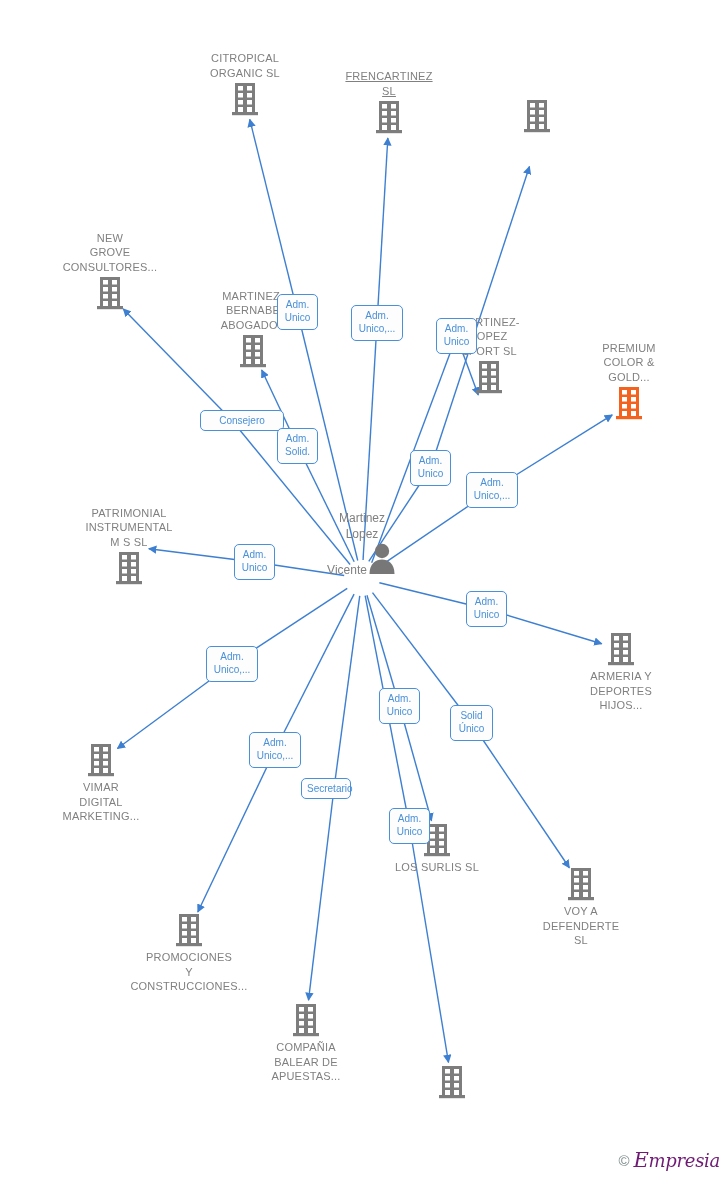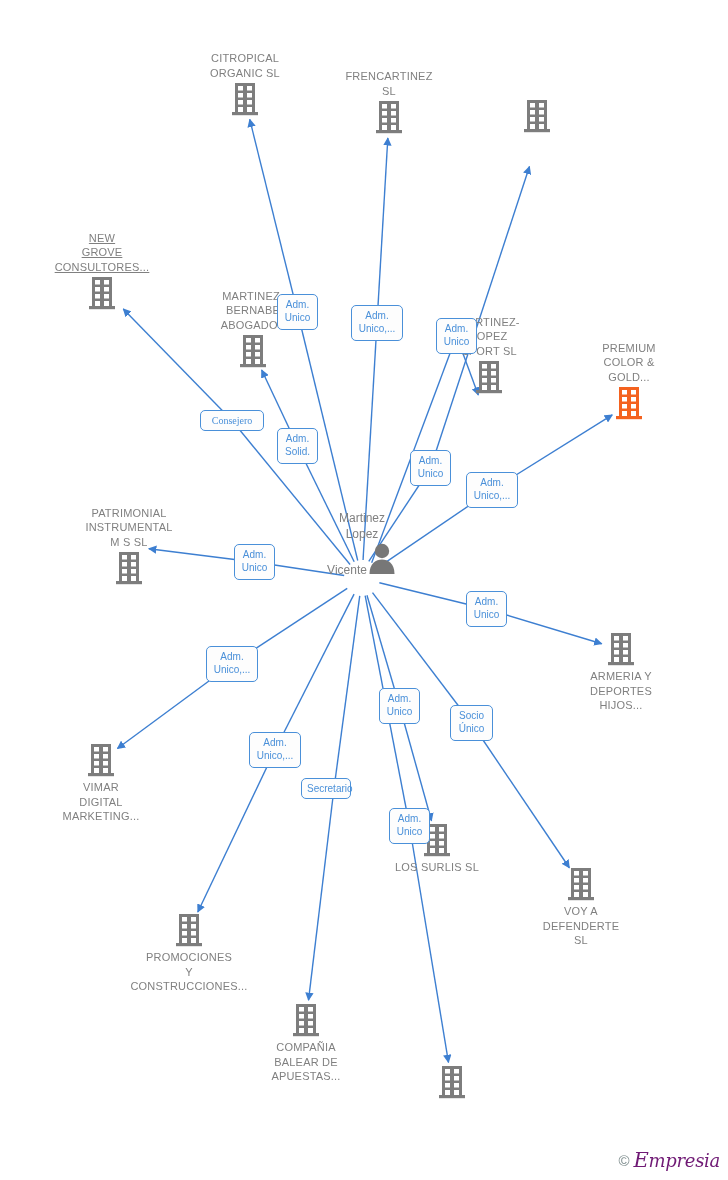--- a/index.html
+++ b/index.html
@@ -151,21 +151,21 @@
             <rect x="17" y="4" width="5" height="4.5" fill="#fff"></rect>
             <rect x="8" y="11" width="5" height="4.5" fill="#fff"></rect>
             <rect x="17" y="11" width="5" height="4.5" fill="#fff"></rect>
             <rect x="8" y="18" width="5" height="4.5" fill="#fff"></rect>
             <rect x="17" y="18" width="5" height="4.5" fill="#fff"></rect>
             <rect x="8" y="25" width="5" height="5" fill="#fff"></rect>
             <rect x="17" y="25" width="5" height="5" fill="#fff"></rect>
             <rect x="2" y="30" width="26" height="3.2" fill="#7d7d7d"></rect>
           </svg></span>
       </div>
-      <div class="node label-above" style="left: 389px; top: 69px;">
+      <div class="node label-above" style="left: 389px; top: 69px; text-decoration: underline;">
         <span class="node-label" style="white-space: pre-line;">FRENCARTINEZ
 SL</span>
         <span class="ico"><svg width="30" height="34" viewBox="0 0 30 34" aria-hidden="true">
             <rect x="5" y="1" width="20" height="29" fill="#7d7d7d"></rect>
             <rect x="8" y="4" width="5" height="4.5" fill="#fff"></rect>
             <rect x="17" y="4" width="5" height="4.5" fill="#fff"></rect>
             <rect x="8" y="11" width="5" height="4.5" fill="#fff"></rect>
             <rect x="17" y="11" width="5" height="4.5" fill="#fff"></rect>
             <rect x="8" y="18" width="5" height="4.5" fill="#fff"></rect>
             <rect x="17" y="18" width="5" height="4.5" fill="#fff"></rect>
@@ -181,21 +181,21 @@
             <rect x="17" y="4" width="5" height="4.5" fill="#fff"></rect>
             <rect x="8" y="11" width="5" height="4.5" fill="#fff"></rect>
             <rect x="17" y="11" width="5" height="4.5" fill="#fff"></rect>
             <rect x="8" y="18" width="5" height="4.5" fill="#fff"></rect>
             <rect x="17" y="18" width="5" height="4.5" fill="#fff"></rect>
             <rect x="8" y="25" width="5" height="5" fill="#fff"></rect>
             <rect x="17" y="25" width="5" height="5" fill="#fff"></rect>
             <rect x="2" y="30" width="26" height="3.2" fill="#7d7d7d"></rect>
           </svg></span>
       </div>
-      <div class="node label-above" style="left: 102px; top: 230.5px; text-decoration: underline;">
+      <div class="node label-above" style="left: 110px; top: 230.5px;">
         <span class="node-label" style="white-space: pre-line;">NEW
 GROVE
 CONSULTORES...</span>
         <span class="ico"><svg width="30" height="34" viewBox="0 0 30 34" aria-hidden="true">
             <rect x="5" y="1" width="20" height="29" fill="#7d7d7d"></rect>
             <rect x="8" y="4" width="5" height="4.5" fill="#fff"></rect>
             <rect x="17" y="4" width="5" height="4.5" fill="#fff"></rect>
             <rect x="8" y="11" width="5" height="4.5" fill="#fff"></rect>
             <rect x="17" y="11" width="5" height="4.5" fill="#fff"></rect>
             <rect x="8" y="18" width="5" height="4.5" fill="#fff"></rect>
@@ -383,21 +383,21 @@
             <rect x="8" y="18" width="5" height="4.5" fill="#fff"></rect>
             <rect x="17" y="18" width="5" height="4.5" fill="#fff"></rect>
             <rect x="8" y="25" width="5" height="5" fill="#fff"></rect>
             <rect x="17" y="25" width="5" height="5" fill="#fff"></rect>
             <rect x="2" y="30" width="26" height="3.2" fill="#7d7d7d"></rect>
           </svg></span>
       </div>
     </div>
 
   <div id="badges-layer">
-      <div class="badge" style="left: 200px; top: 410px; width: 64px; min-height: 21px; font-family: Liberation Serif, serif;">Consejero</div>
+      <div class="badge" style="left: 200px; top: 410px; width: 84px; min-height: 21px;">Consejero</div>
       <div class="badge" style="left: 277px; top: 428px; width: 41px; min-height: 36px;">Adm.
 Solid.</div>
       <div class="badge" style="left: 277px; top: 294px; width: 41px; min-height: 36px;">Adm.
 Unico</div>
       <div class="badge" style="left: 351px; top: 305px; width: 52px; min-height: 36px;">Adm.
 Unico,...</div>
       <div class="badge" style="left: 436px; top: 318px; width: 41px; min-height: 36px;">Adm.
 Unico</div>
       <div class="badge" style="left: 410px; top: 450px; width: 41px; min-height: 36px;">Adm.
 Unico</div>
@@ -409,21 +409,21 @@
 Unico</div>
       <div class="badge" style="left: 206px; top: 646px; width: 52px; min-height: 36px;">Adm.
 Unico,...</div>
       <div class="badge" style="left: 249px; top: 732px; width: 52px; min-height: 36px;">Adm.
 Unico,...</div>
       <div class="badge" style="left: 301px; top: 778px; width: 50px; min-height: 21px;">Secretario</div>
       <div class="badge" style="left: 379px; top: 688px; width: 41px; min-height: 36px;">Adm.
 Unico</div>
       <div class="badge" style="left: 389px; top: 808px; width: 41px; min-height: 36px;">Adm.
 Unico</div>
-      <div class="badge" style="left: 450px; top: 705px; width: 43px; min-height: 36px;">Socio
+      <div class="badge" style="left: 450px; top: 705px; width: 43px; min-height: 36px;">Solid
 Único</div>
     </div>
 
   <div class="watermark">
     <span class="copy">©</span>
     <span class="brand"><span class="cap">E</span><span>mpresia</span></span>
   </div>
 
 </div>
 

